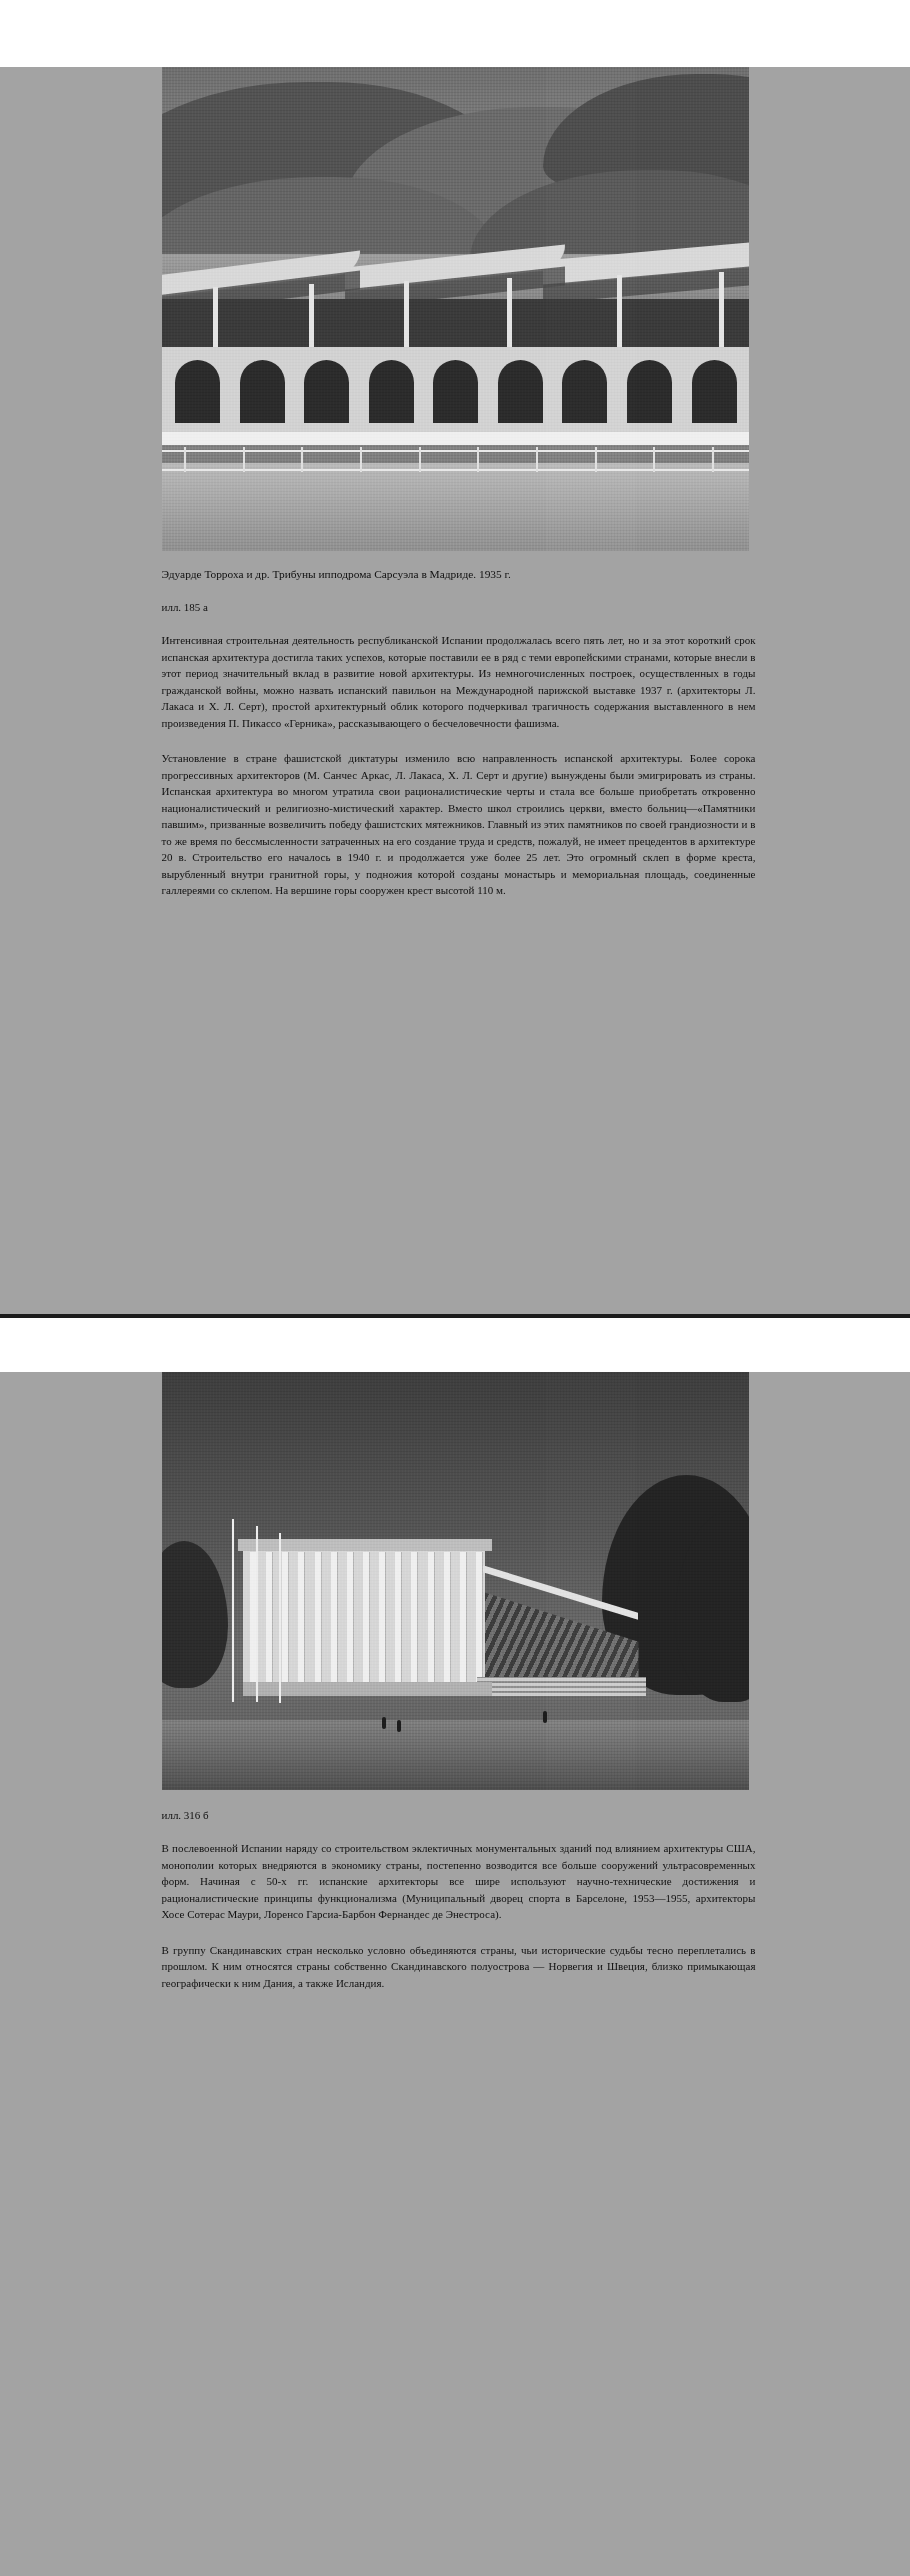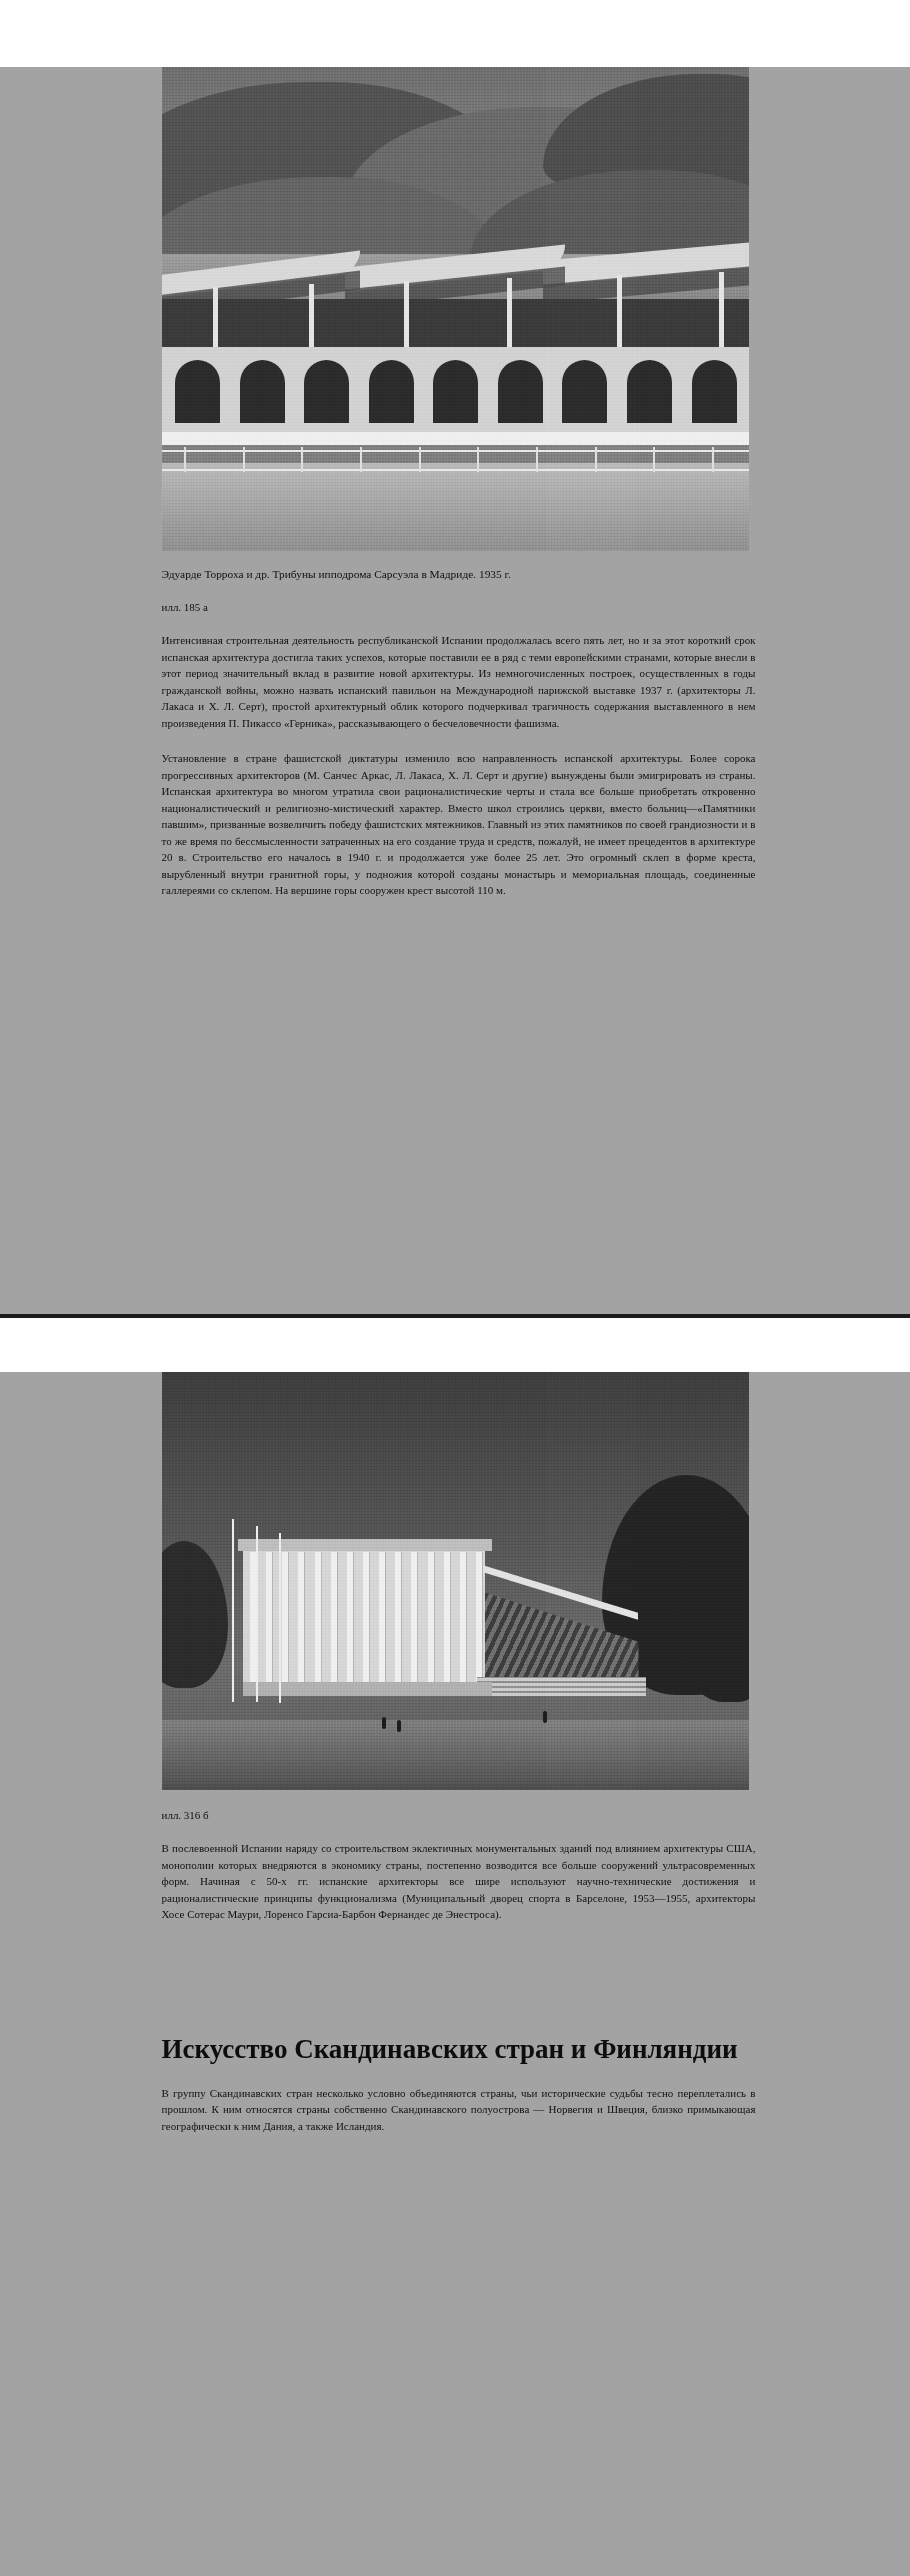--- a/index.html
+++ b/index.html
@@ -314,18 +314,17 @@
       <div class="ph2-fig" style="left:235px; top:348px;"></div>
       <div class="ph2-fig" style="left:381px; top:339px;"></div>
 
       <div class="ph1-grain"></div>
     </div>
 
     <div class="illno">илл. 316 б</div>
 
     <p class="body">В послевоенной Испании наряду со строительством эклектичных монументальных зданий под влиянием архитектуры США, монополии которых внедряются в экономику страны, постепенно возводится все больше сооружений ультрасовременных форм. Начиная с 50-х гг. испанские архитекторы все шире используют научно-технические достижения и рационалистические принципы функционализма (Муниципальный дворец спорта в Барселоне, 1953—1955, архитекторы Хосе Сотерас Маури, Лоренсо Гарсиа-Барбон Фернандес де Энестроса).</p>
 
-    <h1 class="chapter">Искусство Скандинавских стран и Финляндии</h1>
 
     <p class="body">В группу Скандинавских стран несколько условно объединяются страны, чьи исторические судьбы тесно переплетались в прошлом. К ним относятся страны собственно Скандинавского полуострова — Норвегия и Швеция, близко примыкающая географически к ним Дания, а также Исландия.</p>
   </div>
 </div>
 
 
 </body></html>

